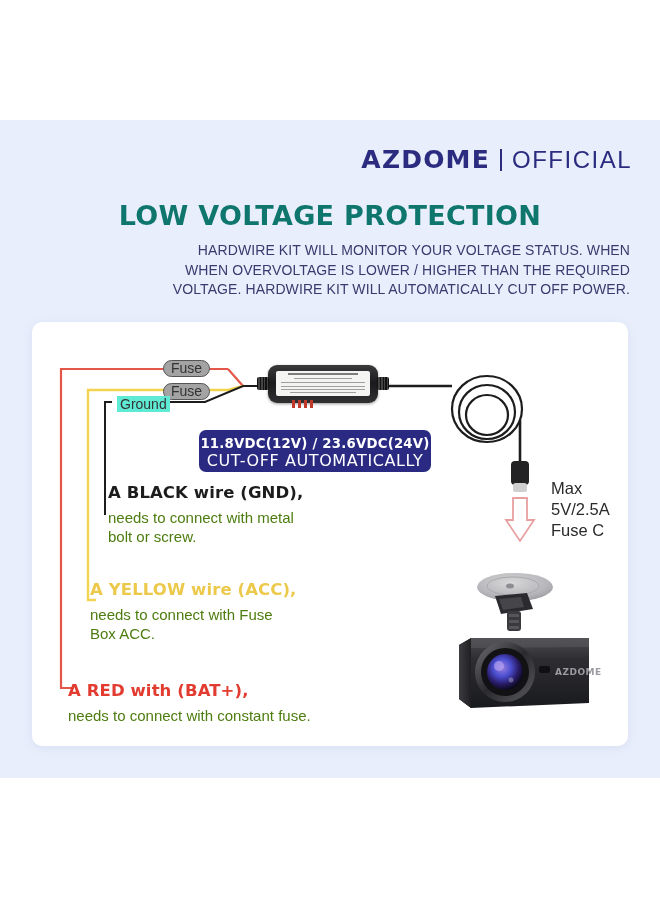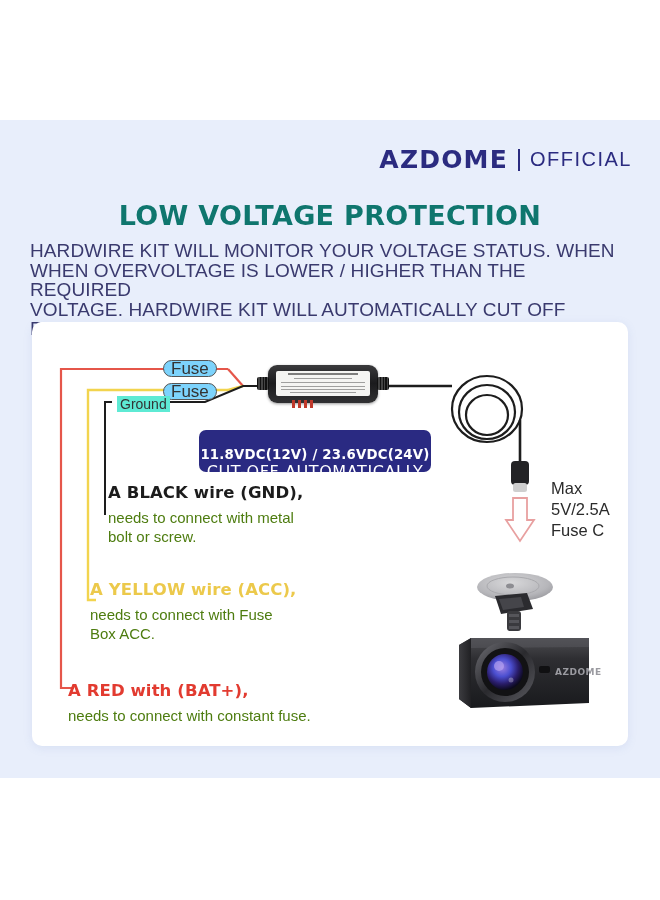--- a/index.html
+++ b/index.html
@@ -45,21 +45,21 @@
     display: flex;
     align-items: center;
   }
   .brand-divider {
     width: 2px;
     height: 22px;
     background: #2b2b80;
     display: inline-block;
   }
   .brand-official {
-    font-size: 20px;
+    font-size: 24px;
     letter-spacing: 1.5px;
     color: #2b2b80;
     font-family: "Liberation Sans", sans-serif;
   }
   
   .headline {
     position: absolute;
     left: 0;
     top: 200px;
     width: 660px;
@@ -68,22 +68,22 @@
     font-weight: bold;
     color: #0f766e;
     letter-spacing: 0.3px;
     font-family: "DejaVu Sans", sans-serif;
   }
   .subhead {
     position: absolute;
     left: 30px;
     top: 241px;
     width: 600px;
-    text-align: left;
-    font-size: 19px;
+    text-align: right;
+    font-size: 14px;
     line-height: 19.5px;
     color: #3a3a6e;
     letter-spacing: 0.1px;
     font-family: "Liberation Sans", sans-serif;
   }
   
   .card {
     position: absolute;
     left: 32px;
     top: 322px;
@@ -97,22 +97,22 @@
   .diagram {
     position: absolute;
     left: 0;
     top: 0;
   }
   
   .fuse-pill {
     position: absolute;
     border: 1.6px solid #555;
     border-radius: 9px;
-    background: #7dd3fc;
-    font-size: 17px;
+    background: #a3a3a3;
+    font-size: 14px;
     color: #333;
     padding: 0 7px;
     height: 15px;
     line-height: 15px;
     font-family: "Liberation Sans", sans-serif;
   }
   .fuse-1 { left: 163px; top: 360px; }
   .fuse-2 { left: 163px; top: 383px; }
   .ground-label {
     position: absolute;
@@ -178,21 +178,21 @@
   .volt-badge {
     position: absolute;
     left: 199px;
     top: 430px;
     width: 232px;
     height: 42px;
     background: #2a2a82;
     border-radius: 7px;
     color: #ffffff;
     text-align: center;
-    padding-top: 16px;
+    padding-top: 5px;
     box-sizing: border-box;
     font-family: "DejaVu Sans", sans-serif;
   }
   .volt-line1 {
     font-size: 13.3px;
     font-weight: bold;
     letter-spacing: 0.2px;
     line-height: 17px;
   }
   .volt-line2 {

